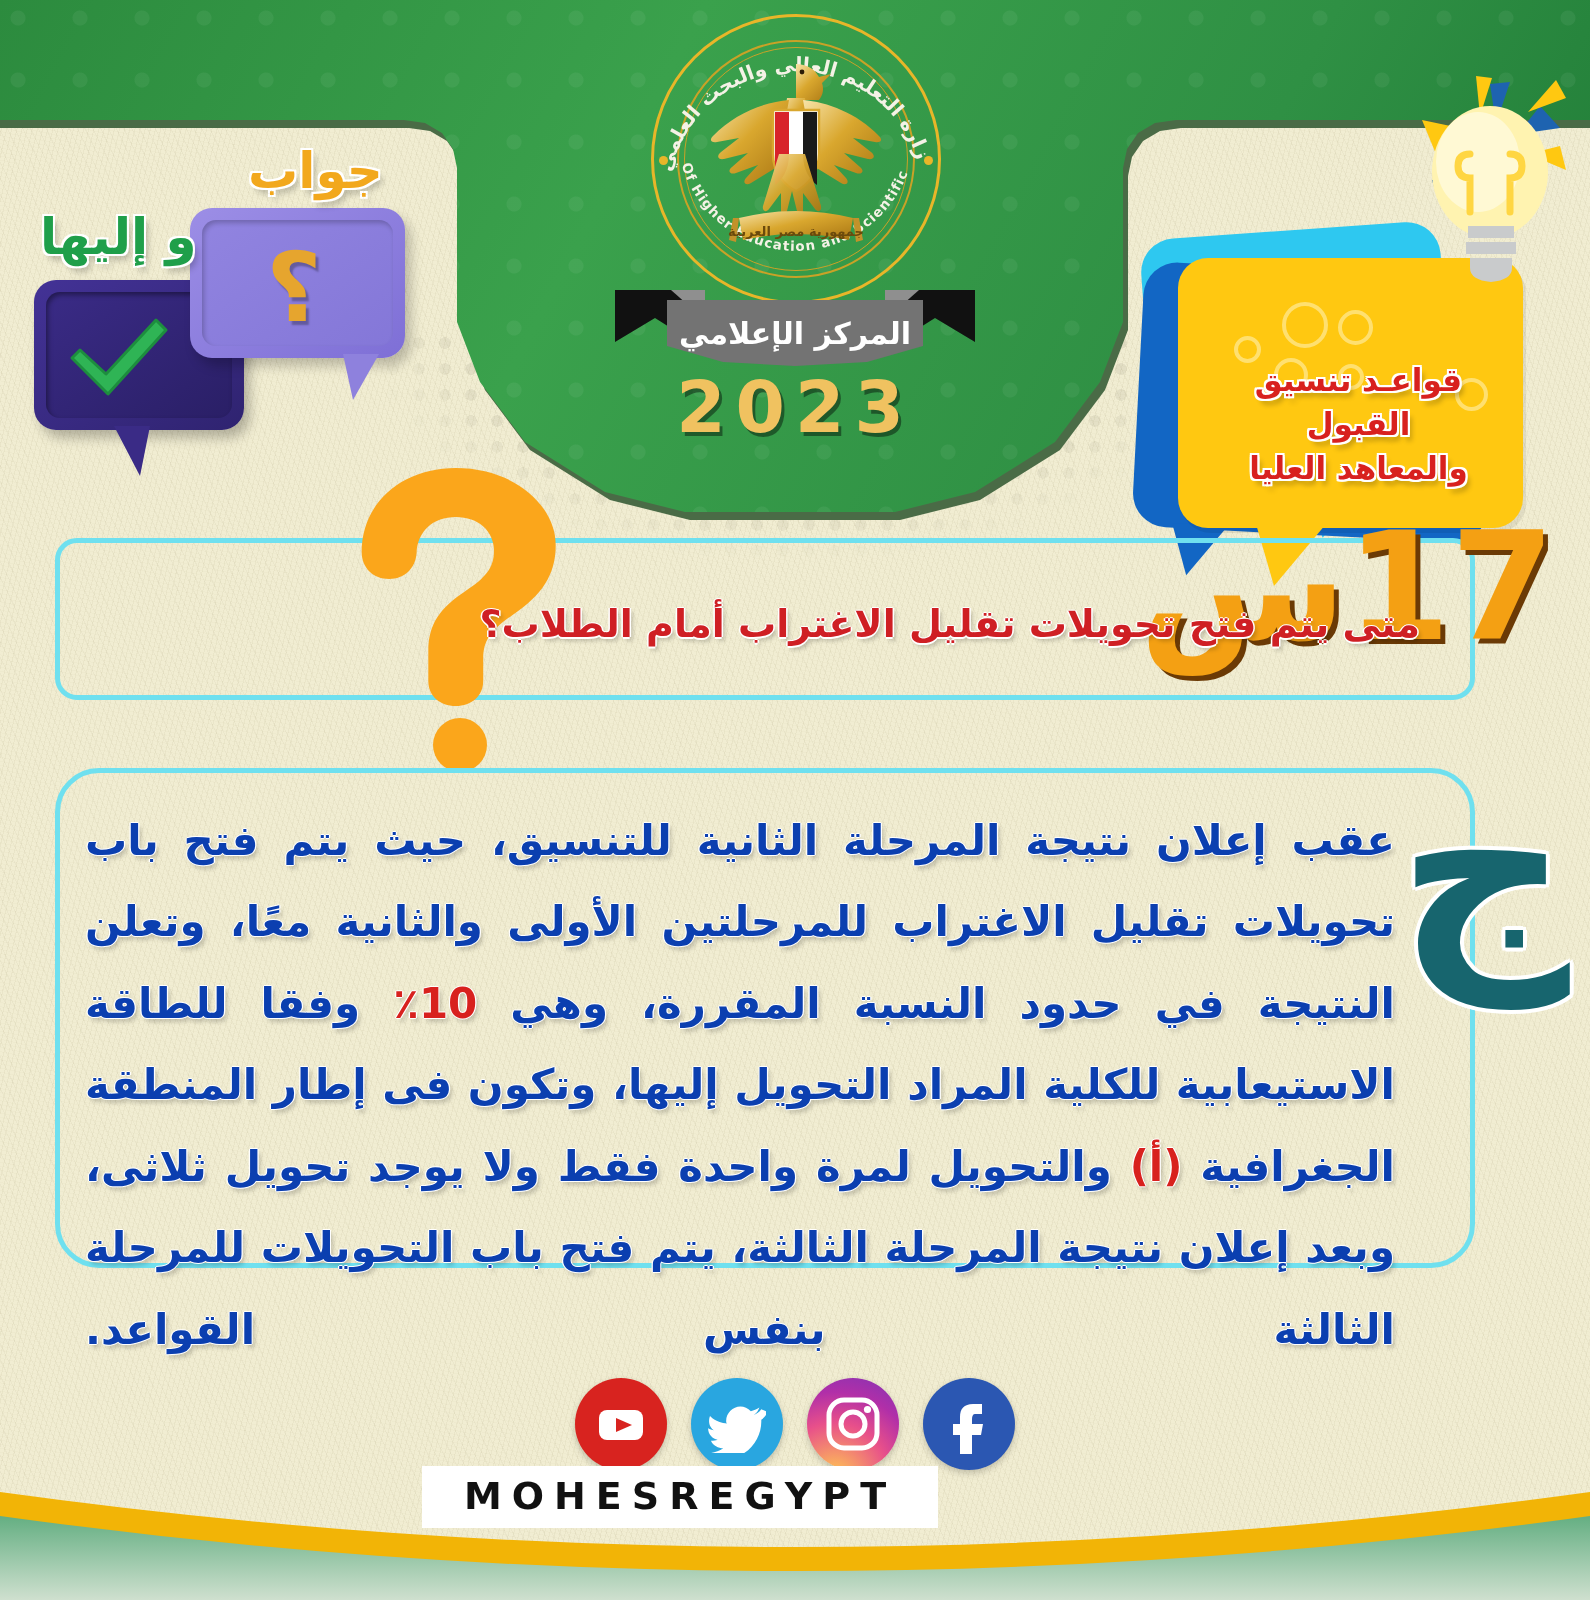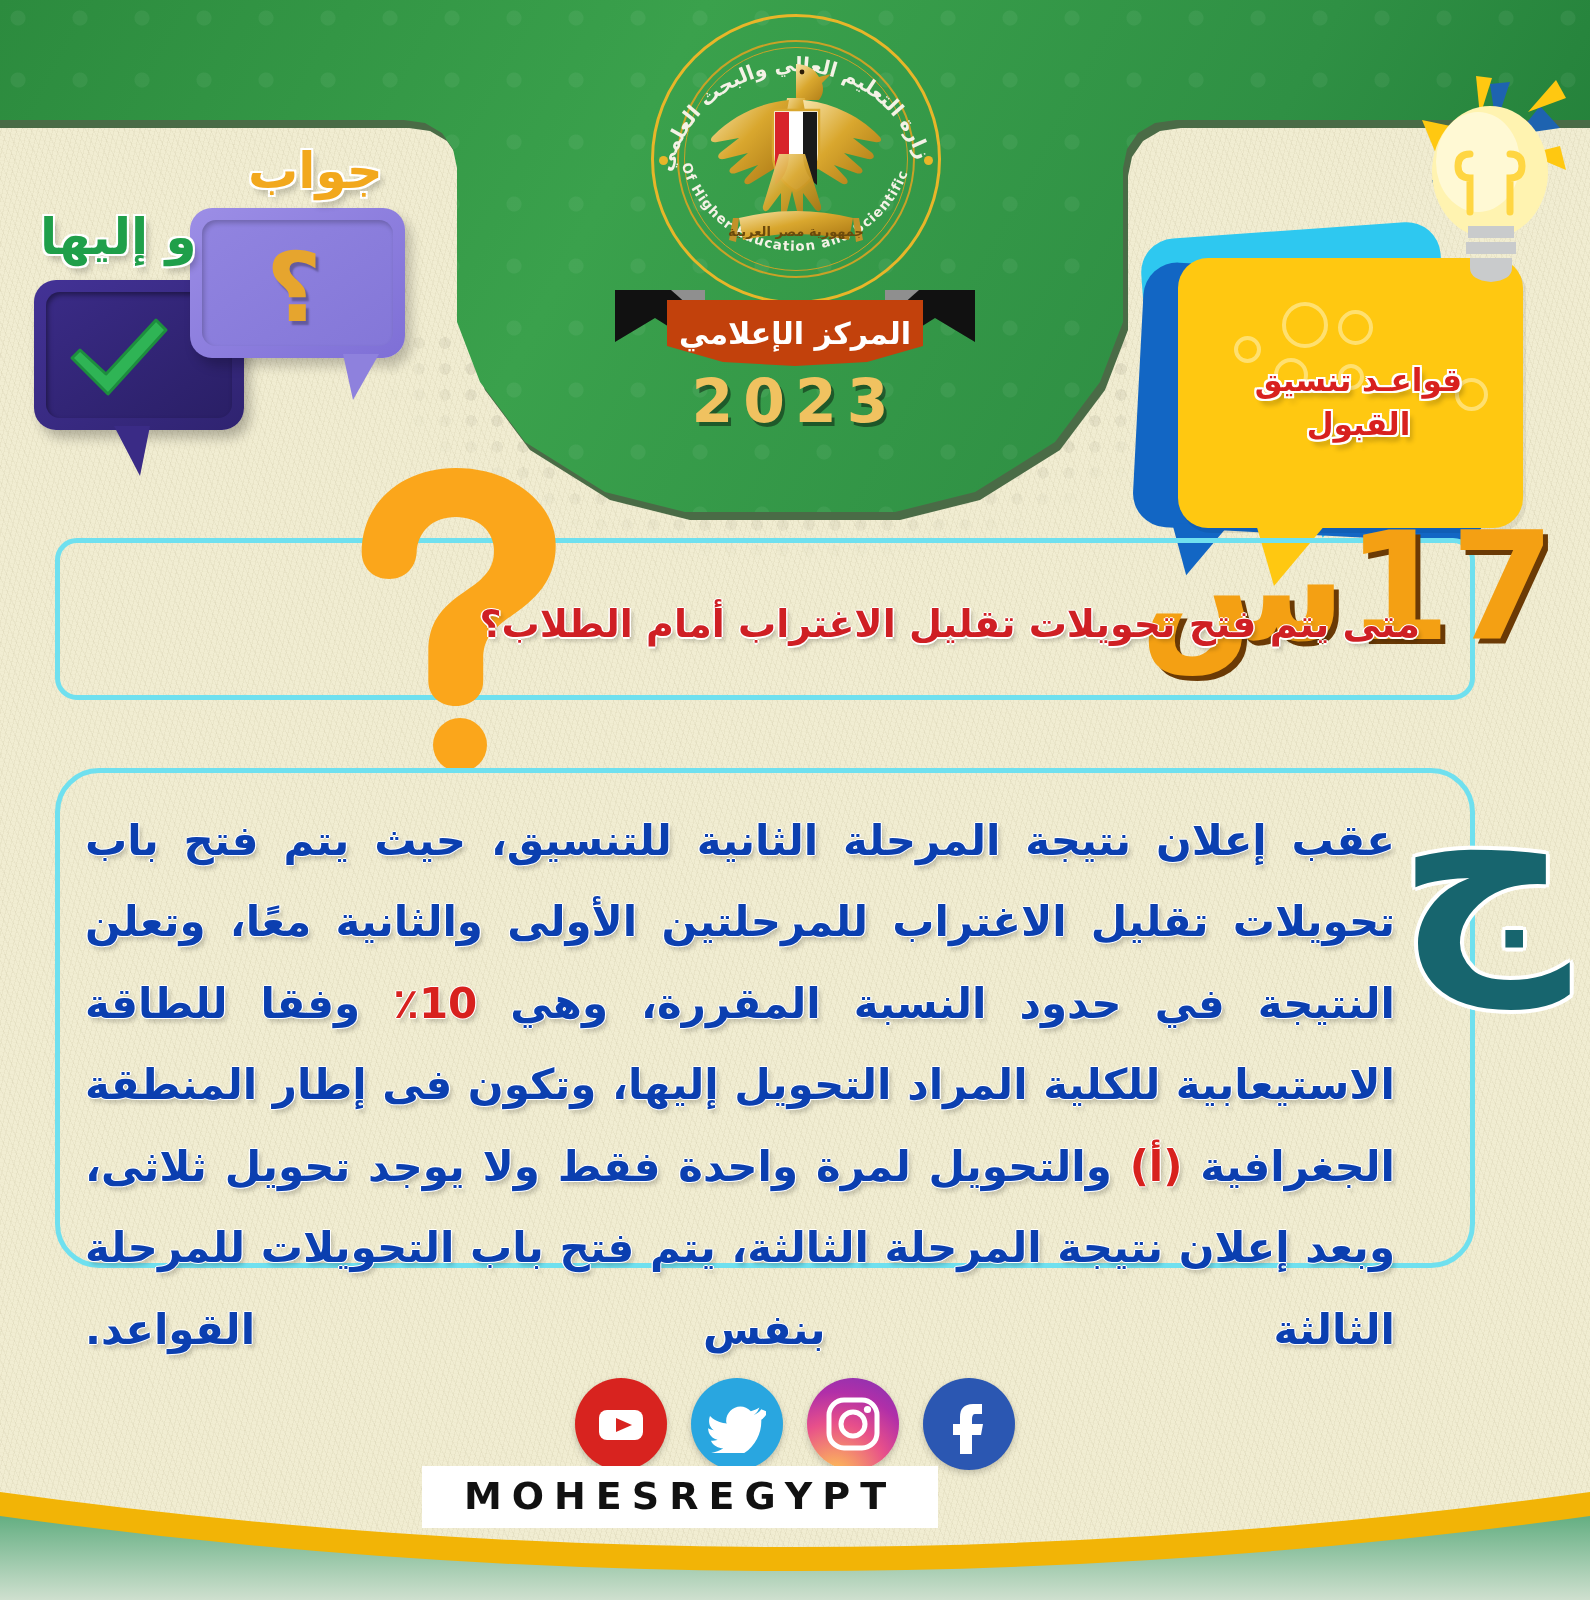--- a/index.html
+++ b/index.html
@@ -59,30 +59,30 @@
 
   
   #ribbon{position:absolute;left:615px;top:284px;width:360px;height:84px;}
   #ribbon .tailL,#ribbon .tailR{position:absolute;top:6px;width:78px;height:52px;background:#111;}
   #ribbon .tailL{left:0;clip-path:polygon(0 0,78px 0,78px 52px,40px 28px,0 52px);}
   #ribbon .tailR{right:0;clip-path:polygon(0 0,78px 0,78px 52px,38px 28px,0 52px);}
   #ribbon .shL,#ribbon .shR{position:absolute;top:6px;width:34px;height:30px;background:#8f8f8f;}
   #ribbon .shL{left:56px;clip-path:polygon(0 0,34px 0,34px 30px);}
   #ribbon .shR{right:56px;clip-path:polygon(0 0,34px 0,0 30px);}
   #ribbon .band{
-    position:absolute;left:52px;top:16px;width:256px;height:66px;background:#c2410c;
+    position:absolute;left:52px;top:16px;width:256px;height:66px;background:#737373;
     clip-path:polygon(0 0,256px 0,256px 46px,200px 62px,128px 66px,56px 62px,0 46px);
     display:flex;align-items:flex-start;justify-content:center;
   }
   #ribbon .band span{color:#fff;font-size:30px;font-weight:700;margin-top:16px;letter-spacing:.5px;}
 
   
   #year{
     position:absolute;left:0;top:366px;width:1590px;text-align:center;
-    font-size:60px;font-weight:800;color:#f0c260;letter-spacing:10px;
+    font-size:71px;font-weight:800;color:#f0c260;letter-spacing:10px;
     text-shadow:3px 4px 0 rgba(0,0,0,.42);font-family:"DejaVu Sans","Liberation Sans",sans-serif;
   }
 
   
   #qa-badge{position:absolute;left:20px;top:150px;width:370px;height:310px;}
   .bub{position:absolute;border-radius:22px;}
   .bub .tail{position:absolute;width:0;height:0;}
   #bub-answer{left:14px;top:130px;width:210px;height:150px;background:linear-gradient(145deg,#433296,#2f2370);
      box-shadow:6px 8px 12px rgba(0,0,0,.25);}
   #bub-answer .inner{position:absolute;inset:12px;border-radius:14px;background:linear-gradient(145deg,#3a2b86,#2a1f66);
@@ -299,20 +299,21 @@
       <polygon points="178,4 188,22 150,36"></polygon>
     </g>
     <ellipse cx="112" cy="96" rx="58" ry="66" fill="#fff3b0"></ellipse>
     <ellipse cx="100" cy="86" rx="42" ry="50" fill="#fffbe0" opacity=".75"></ellipse>
     <path d="M90 150 h46 v12 h-46 z M88 166 h50 v12 h-50 z M92 182 h42 v10 q0 12 -21 14 q-21 -2 -21 -14 z" fill="#c9cbcc"></path>
     <path d="M92 78 q-12 0 -12 12 t12 12 l0 34 M132 78 q12 0 12 12 t-12 12 l0 34" fill="none" stroke="#ffd642" stroke-width="7" stroke-linecap="round"></path>
   </svg>
 
   <div id="tc-text">
     <div>قواعـد تنسيق القبول</div>
+    <div>والمعاهد العليا</div>
   </div>
 </div>
 
 <div id="q-box"></div>
 <svg id="big-qmark" viewBox="0 0 220 310">
   <path d="M112 6 C58 6 16 40 16 90 c0 16 12 27 28 27 c16 0 27 -11 28 -26 c1 -22 17 -36 40 -36 c23 0 39 14 39 34 c0 17 -9 27 -29 40 c-26 17 -38 33 -38 60 l0 30 c0 15 12 25 28 25 c16 0 28 -10 28 -25 l0 -22 c0 -19 8 -29 30 -44 c30 -20 44 -40 44 -70 C214 44 172 6 112 6 Z" fill="#fba61b" transform="translate(-6,0) scale(0.98,1)"></path>
   <circle cx="108" cy="283" r="27" fill="#fba61b"></circle>
 </svg>
 <div id="q-num"><span>17</span><span>س</span></div>
 <div id="q-text">متى يتم فتح تحويلات تقليل الاغتراب أمام الطلاب؟</div>

